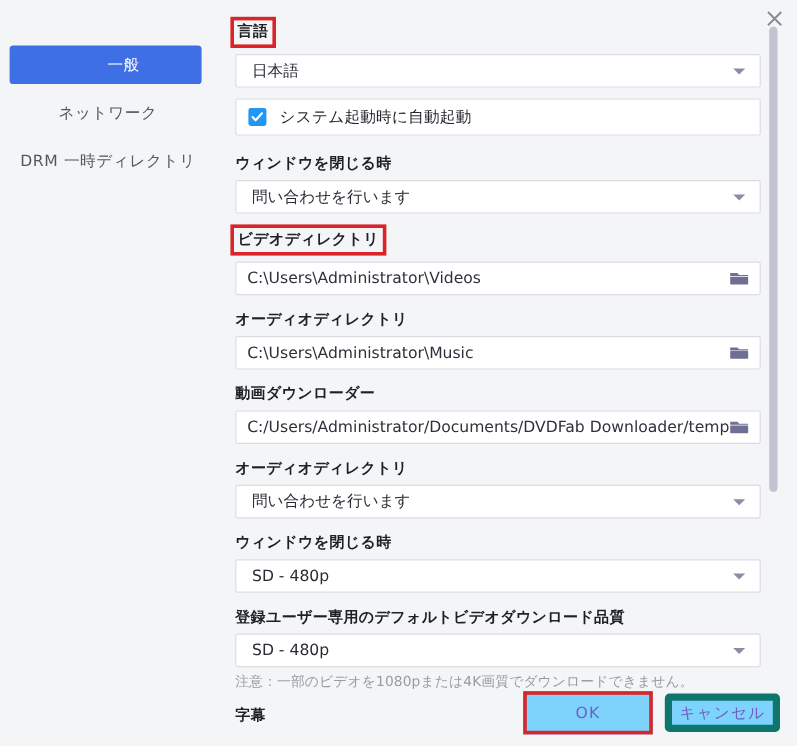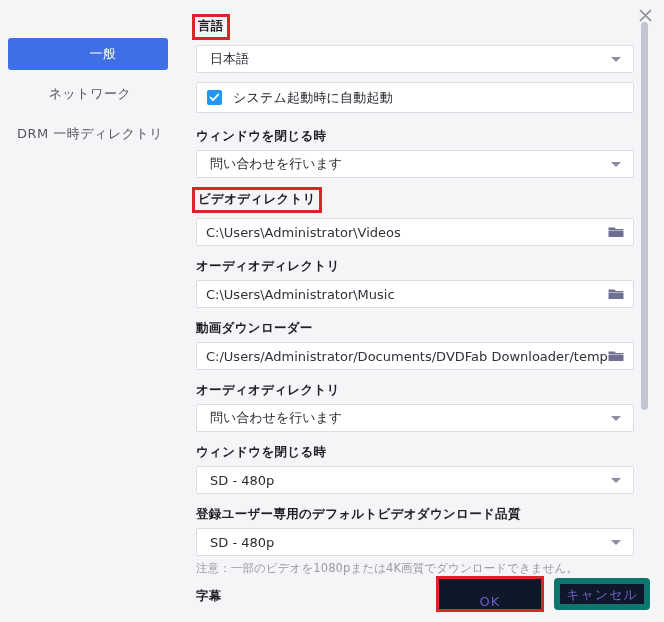--- a/index.html
+++ b/index.html
@@ -178,25 +178,25 @@
     right: 14px;
     bottom: 10px;
     display: flex;
     align-items: center;
     gap: 10px;
   }
   .btn {
     height: 32px;
     min-width: 98px;
     display: flex;
-    align-items: flex-end;
+    align-items: center;
     justify-content: center;
     font-size: 13px;
     cursor: pointer;
-    background: #0f172a;
+    background: #7dd3fc;
     letter-spacing: 1px;
   }
   .btn-ok {
     color: #6f5fc4;
     border: 3px solid #d9252a;
     min-width: 108px;
     height: 36px;
   }
   .btn-cancel {
     color: #6f5fc4;

